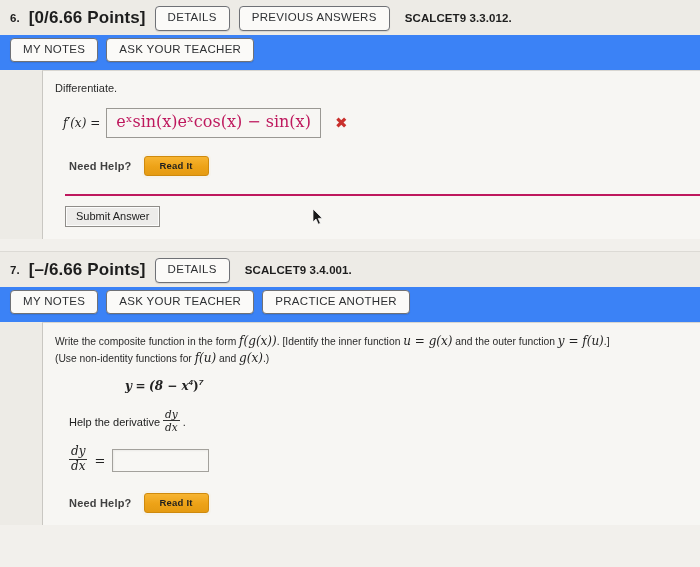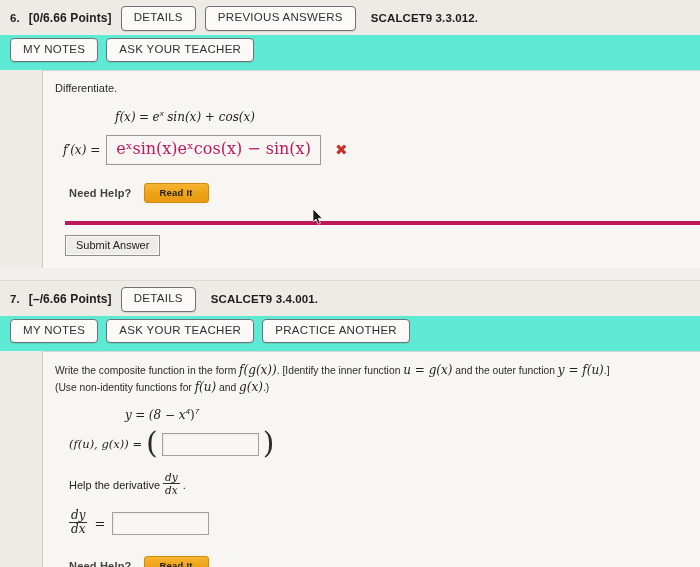--- a/index.html
+++ b/index.html
@@ -32,21 +32,21 @@
   }
   .prob-num {
     font-weight: bold;
     font-size: 11.5px;
     color: #1d1d1d;
     white-space: nowrap;
     letter-spacing: .1px;
   }
   .prob-points {
     font-weight: bold;
-    font-size: 12px;
+    font-size: 17px;
     color: #1d1d1d;
     white-space: nowrap;
     letter-spacing: .1px;
   }
   .pill {
     background: #fbfaf8;
     border: 1px solid #6f7176;
     border-radius: 4px;
     padding: 5px 12px 6px;
     font-size: 11.5px;
@@ -63,21 +63,21 @@
     color: #1d1d1d;
     white-space: nowrap;
     letter-spacing: .1px;
     margin-left: 6px;
   }
   .tool-row {
     padding: 3px 0 8px 10px;
     display: flex;
     align-items: center;
     gap: 8px;
-    background: #5eead4;
+    background: #3b82f6;
   }
 
   
   .content-card {
     background: #f7f6f3;
     border-left: 1px solid #c9c7c2;
     border-top: 1px solid #d8d6d1;
     margin-left: 42px;
     padding: 10px 0 12px 12px;
     position: relative;
@@ -105,20 +105,21 @@
     font-style: italic;
   }
 
   .eq-line {
     margin: 12px 0 0 60px;
     font-size: 12.5px;
   }
   .eq-line2 {
     margin: 11px 0 0 70px;
     font-size: 12.5px;
+    font-weight: bold;
   }
 
   
   .answer-row {
     display: flex;
     align-items: center;
     margin-top: 11px;
     margin-left: 8px;
   }
   .ans-label {
@@ -238,21 +239,21 @@
     font-size: 9.5px;
     font-weight: bold;
     color: #1f1f1f;
     cursor: pointer;
     box-shadow: 0 0 0 2px #f6f3ec, 0 1px 2px rgba(0,0,0,.2);
     letter-spacing: .2px;
   }
 
   .submit-wrap {
     margin: 18px 0 0 10px;
-    border-top: 4px solid #be185d;
+    border-top: 2px solid #be185d;
     padding-top: 10px;
   }
   .submit-btn {
     background: #edecea;
     border: 1px solid #8f8d89;
     padding: 3px 10px 4px;
     font-size: 11px;
     color: #222;
     cursor: pointer;
     font-family: "Liberation Sans", sans-serif;
@@ -295,26 +296,20 @@
 
   <div class="tool-row">
     <button class="pill">MY NOTES</button>
     <button class="pill">ASK YOUR TEACHER</button>
   </div>
 
   <div class="content-card">
 
     <div class="prompt">Differentiate.</div>
 
-    <div class="eq-line">
-      <span class="math">f(x)</span>
-      <span class="math mathrm">=</span>
-      <span class="math">e</span><span class="sup">x</span>
-      <span class="math">sin(x) + cos(x)</span>
-    </div>
 
     <div class="answer-row">
       <span class="ans-label"><span>f</span><span>′(x)</span> <span class="mathrm">=</span></span>
       <div class="ans-box">eˣsin(x)eˣcos(x) − sin(x)</div>
       <span class="mark-wrong">✖</span>
     </div>
 
     <div class="needhelp-row">
       <span class="needhelp-label">Need Help?</span>
       <button class="readit-btn">Read It</button>
@@ -347,26 +342,20 @@
   <div class="content-card">
 
     <div class="prompt small"><span>Write the composite function in the form </span><span class="math">f(g(x))</span><span>. [Identify the inner function </span><span class="math">u = g(x)</span><span> and the outer function </span><span class="math">y = f(u)</span><span>.] (Use non-identity functions for </span><span class="math">f(u)</span><span> and </span><span class="math">g(x)</span><span>.)</span></div>
 
     <div class="eq-line2">
       <span class="math">y</span>
       <span class="math mathrm">=</span>
       <span class="math">(8 − x</span><span class="sup mathrm">4</span><span class="math mathrm">)</span><span class="sup mathrm">7</span>
     </div>
 
-    <div class="fg-row">
-      <span class="fg-label">(f(u), g(x)) =</span>
-      <span class="paren">(</span>
-      <span class="input-box wide"></span>
-      <span class="paren">)</span>
-    </div>
 
     <div class="find-row">
       <span>Help the derivative</span>
       <span class="frac">
         <span class="num">dy</span>
         <span class="den">dx</span>
       </span>
       <span>.</span>
     </div>
 

